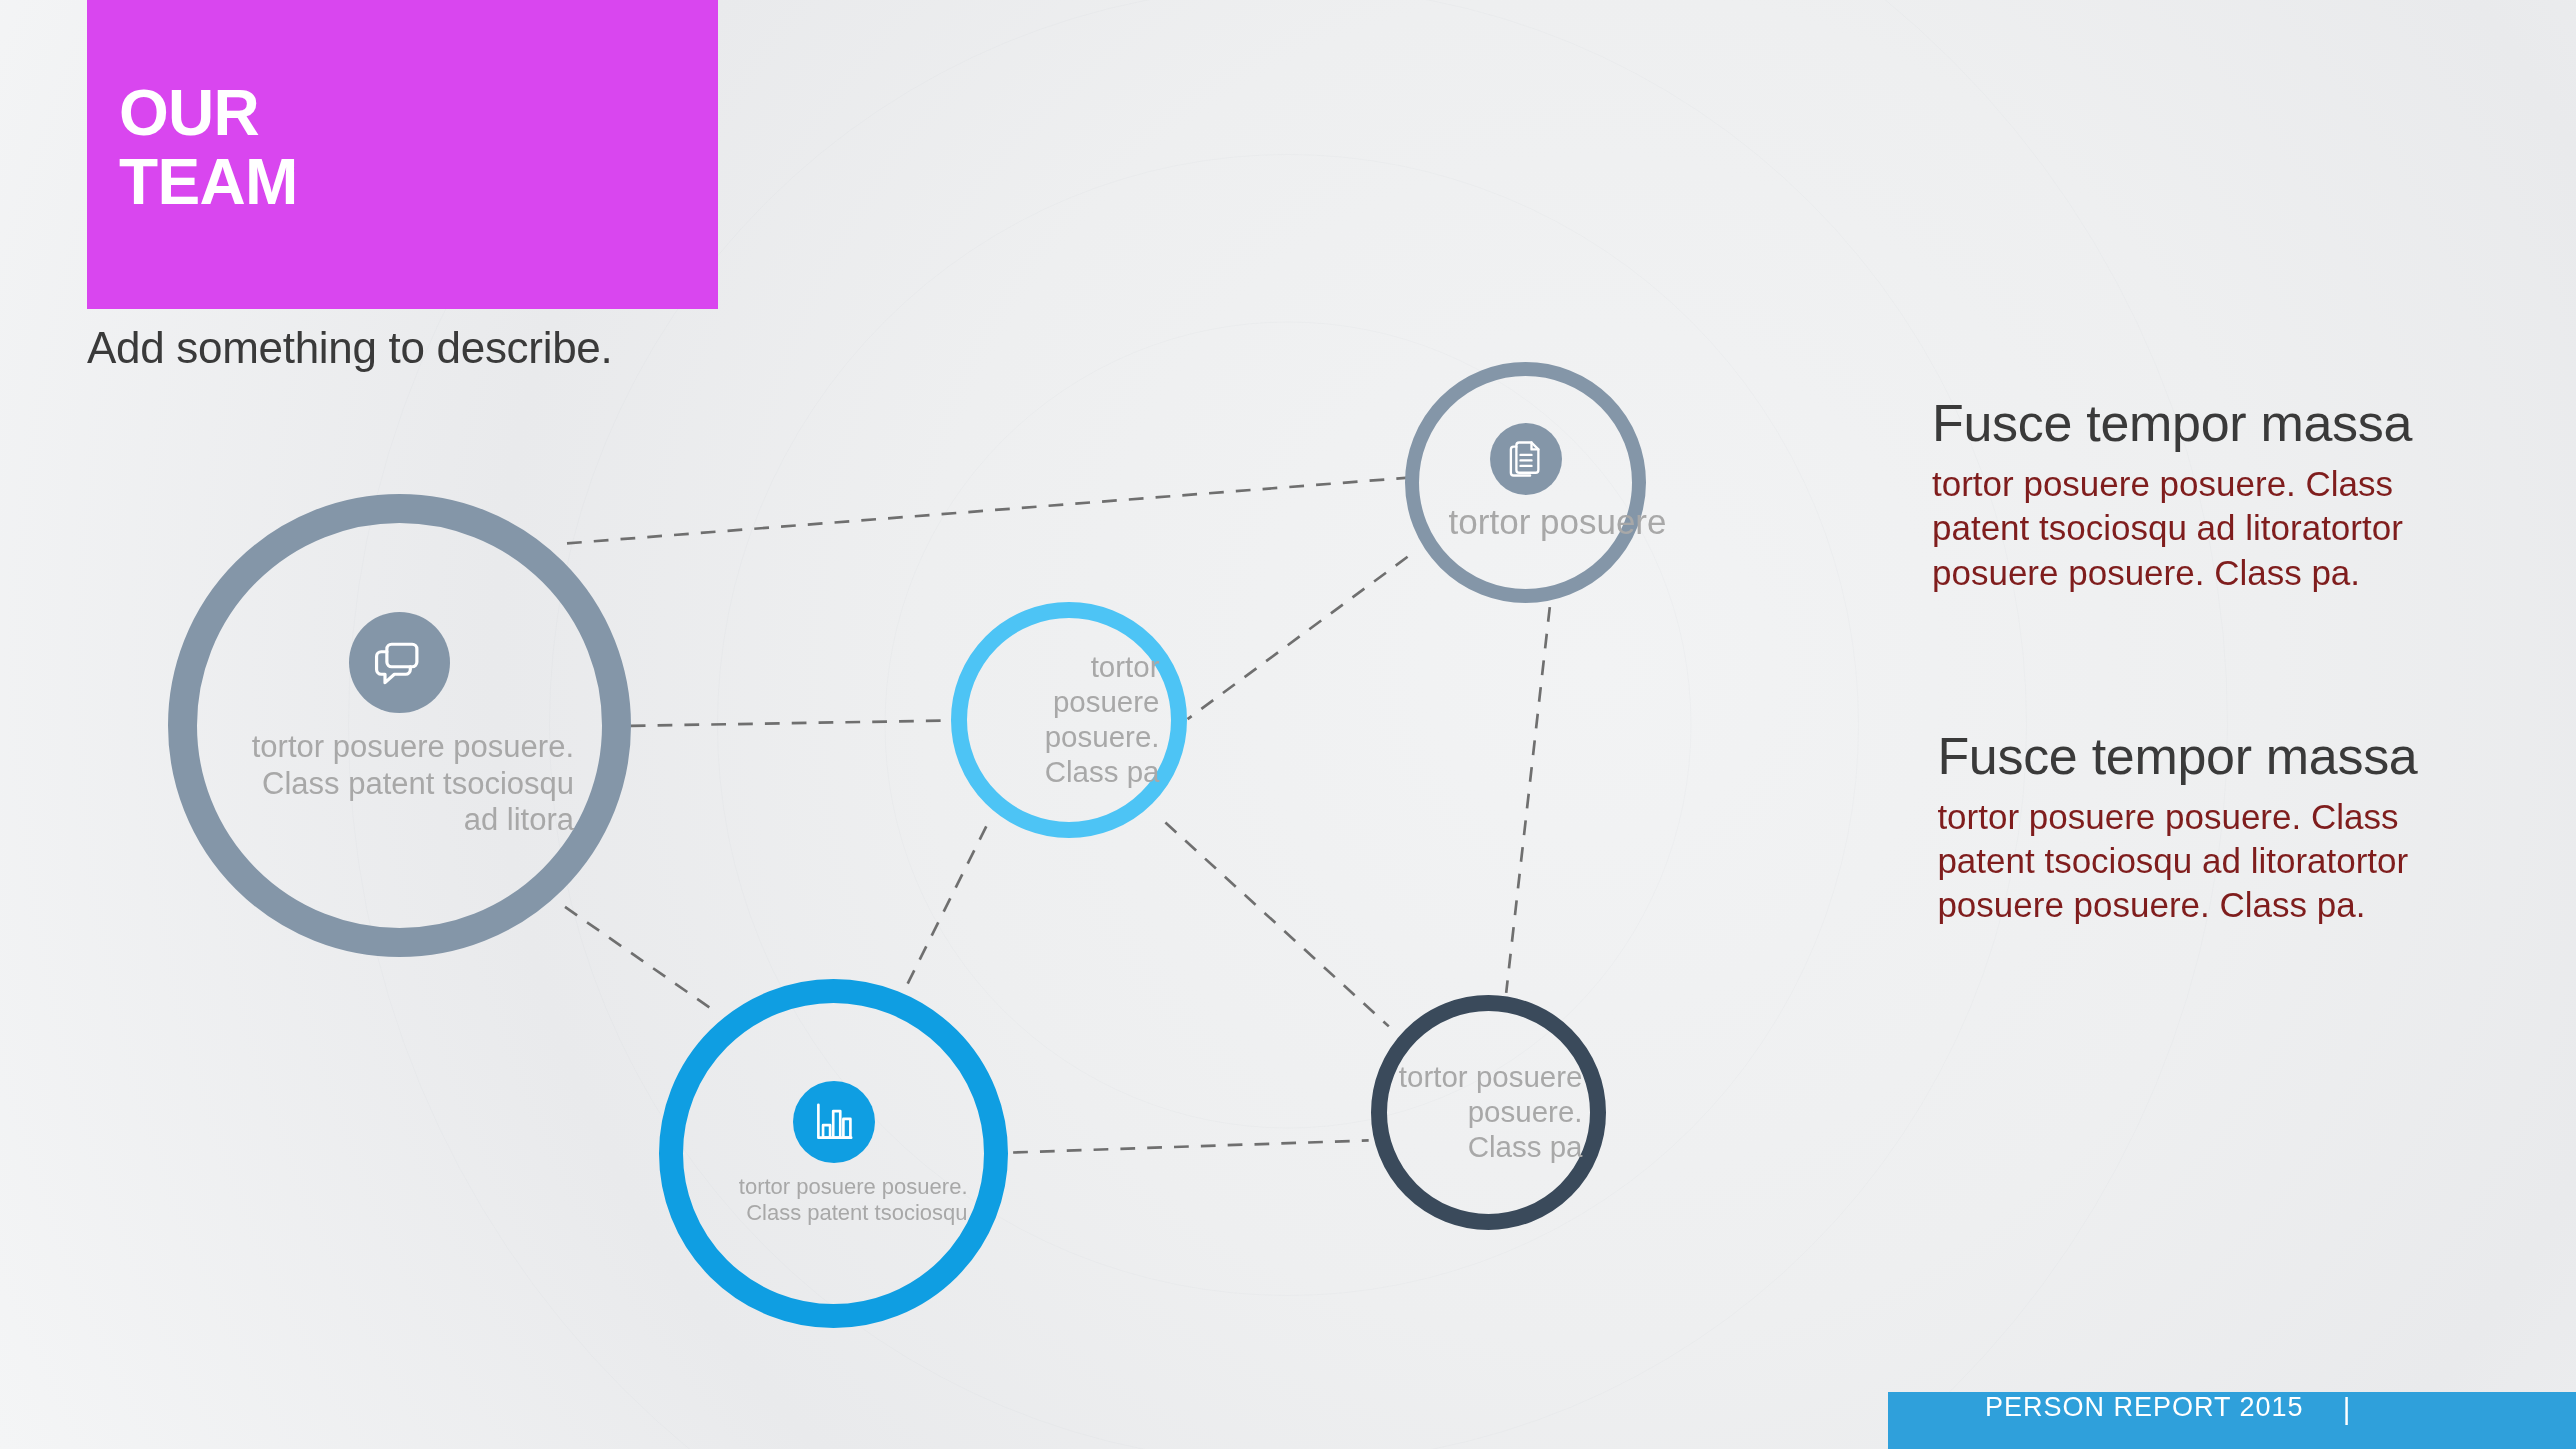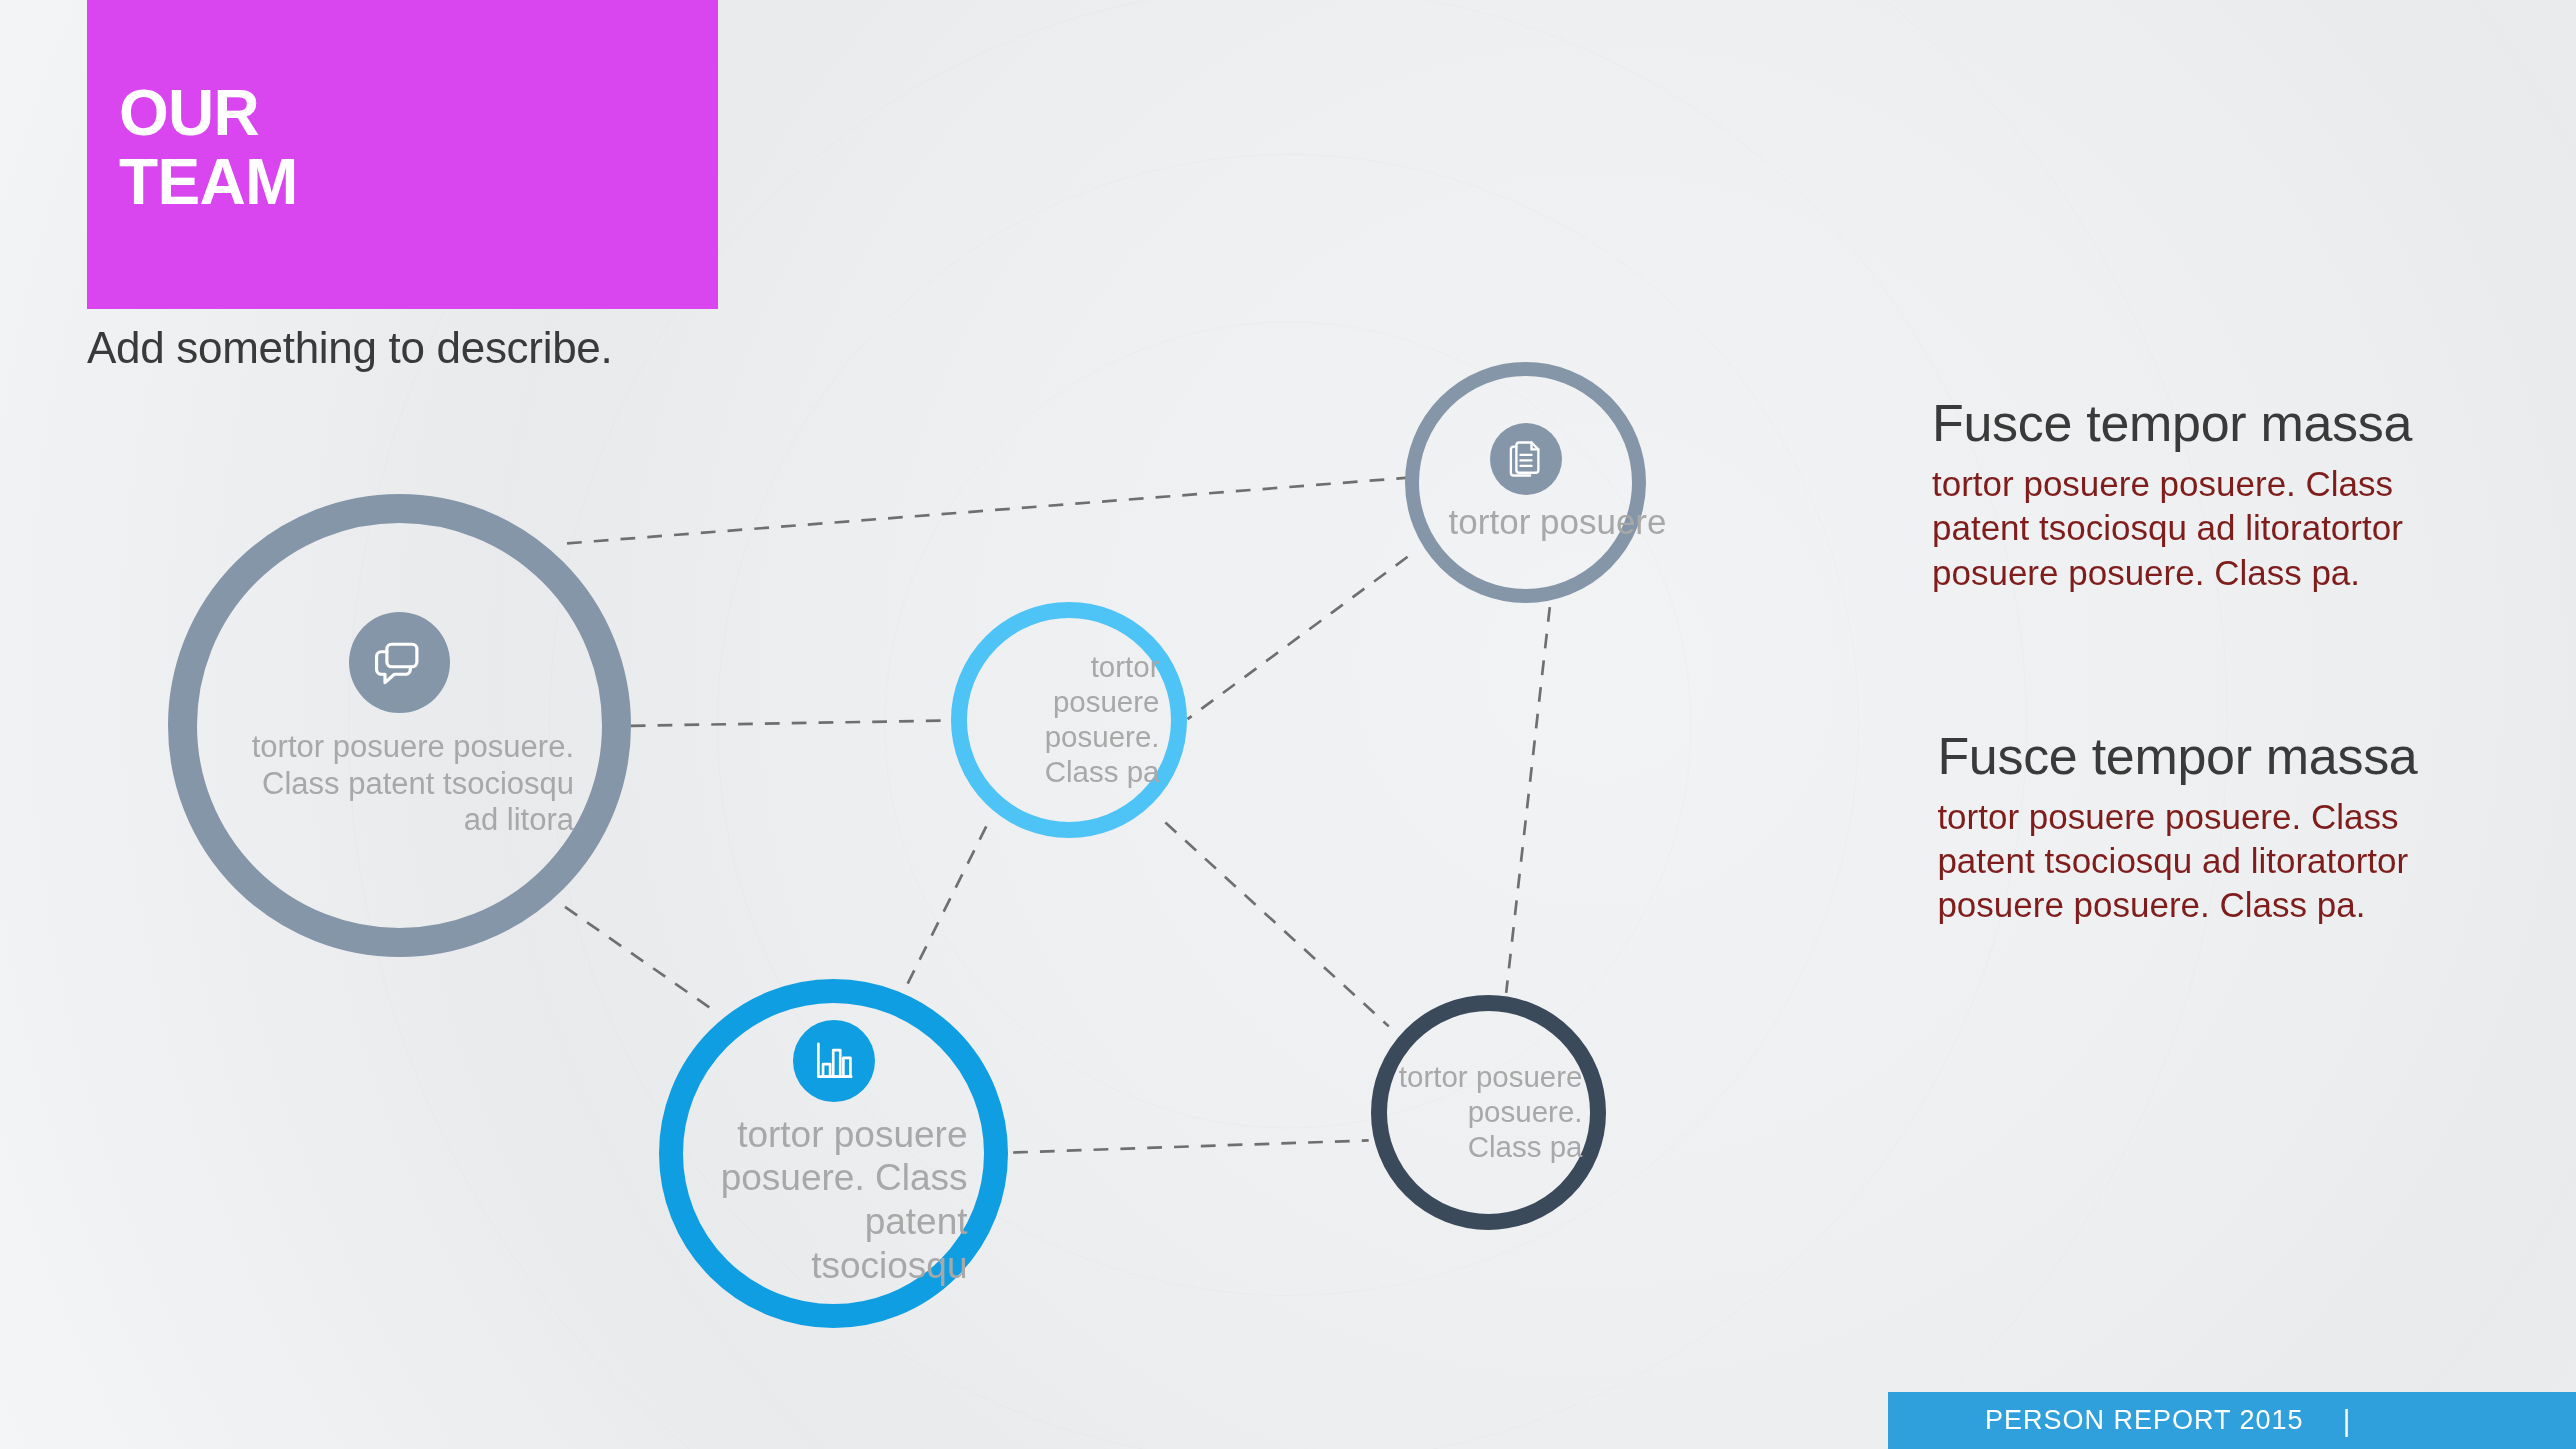--- a/index.html
+++ b/index.html
@@ -71,21 +71,21 @@
     border:16px solid #4dc4f5;
   }
   #node-center .nlabel{font-size:29.5px;width:181px;}
 
   
   #node-chart{
     left:659px;top:979px;width:349px;height:349px;
     border:24px solid #0f9ee2;
   }
   #node-chart .ic{width:82px;height:82px;background:#0f9ee2;margin-bottom:10.7px;}
-  #node-chart .nlabel{font-size:37px;width:268px;}
+  #node-chart .nlabel{font-size:22px;width:268px;}
 
   
   #node-dark{
     left:1371px;top:995px;width:235px;height:235px;
     border:16px solid #3a4a5b;
   }
   #node-dark .nlabel{font-size:29.5px;width:188px;}
 
   
   .side{position:absolute;left:1932px;top:393px;width:557px;}
@@ -96,21 +96,21 @@
   .side p{
     margin:0;font-size:35px;line-height:1.26;color:#7f1d1d;font-weight:normal;
   }
   .side .blk2{margin-top:131px;}
   .side .blk2 h3{margin-left:5.4px;}
   .side .blk2 p{margin-left:5.4px;}
 
   
   .footer{
     position:absolute;left:1888px;top:1392px;width:688px;height:57px;
-    background:#2fa0db;display:flex;align-items:center;
+    background:#2fa0db;display:flex;align-items:flex-start;
   }
   .footer .ftxt{
     color:#ffffff;font-size:27px;letter-spacing:1px;margin-left:97px;
   }
   .footer .fbar{
     color:#ffffff;font-size:29.5px;margin-left:39px;
   }
 </style>
 </head>
 <body>

